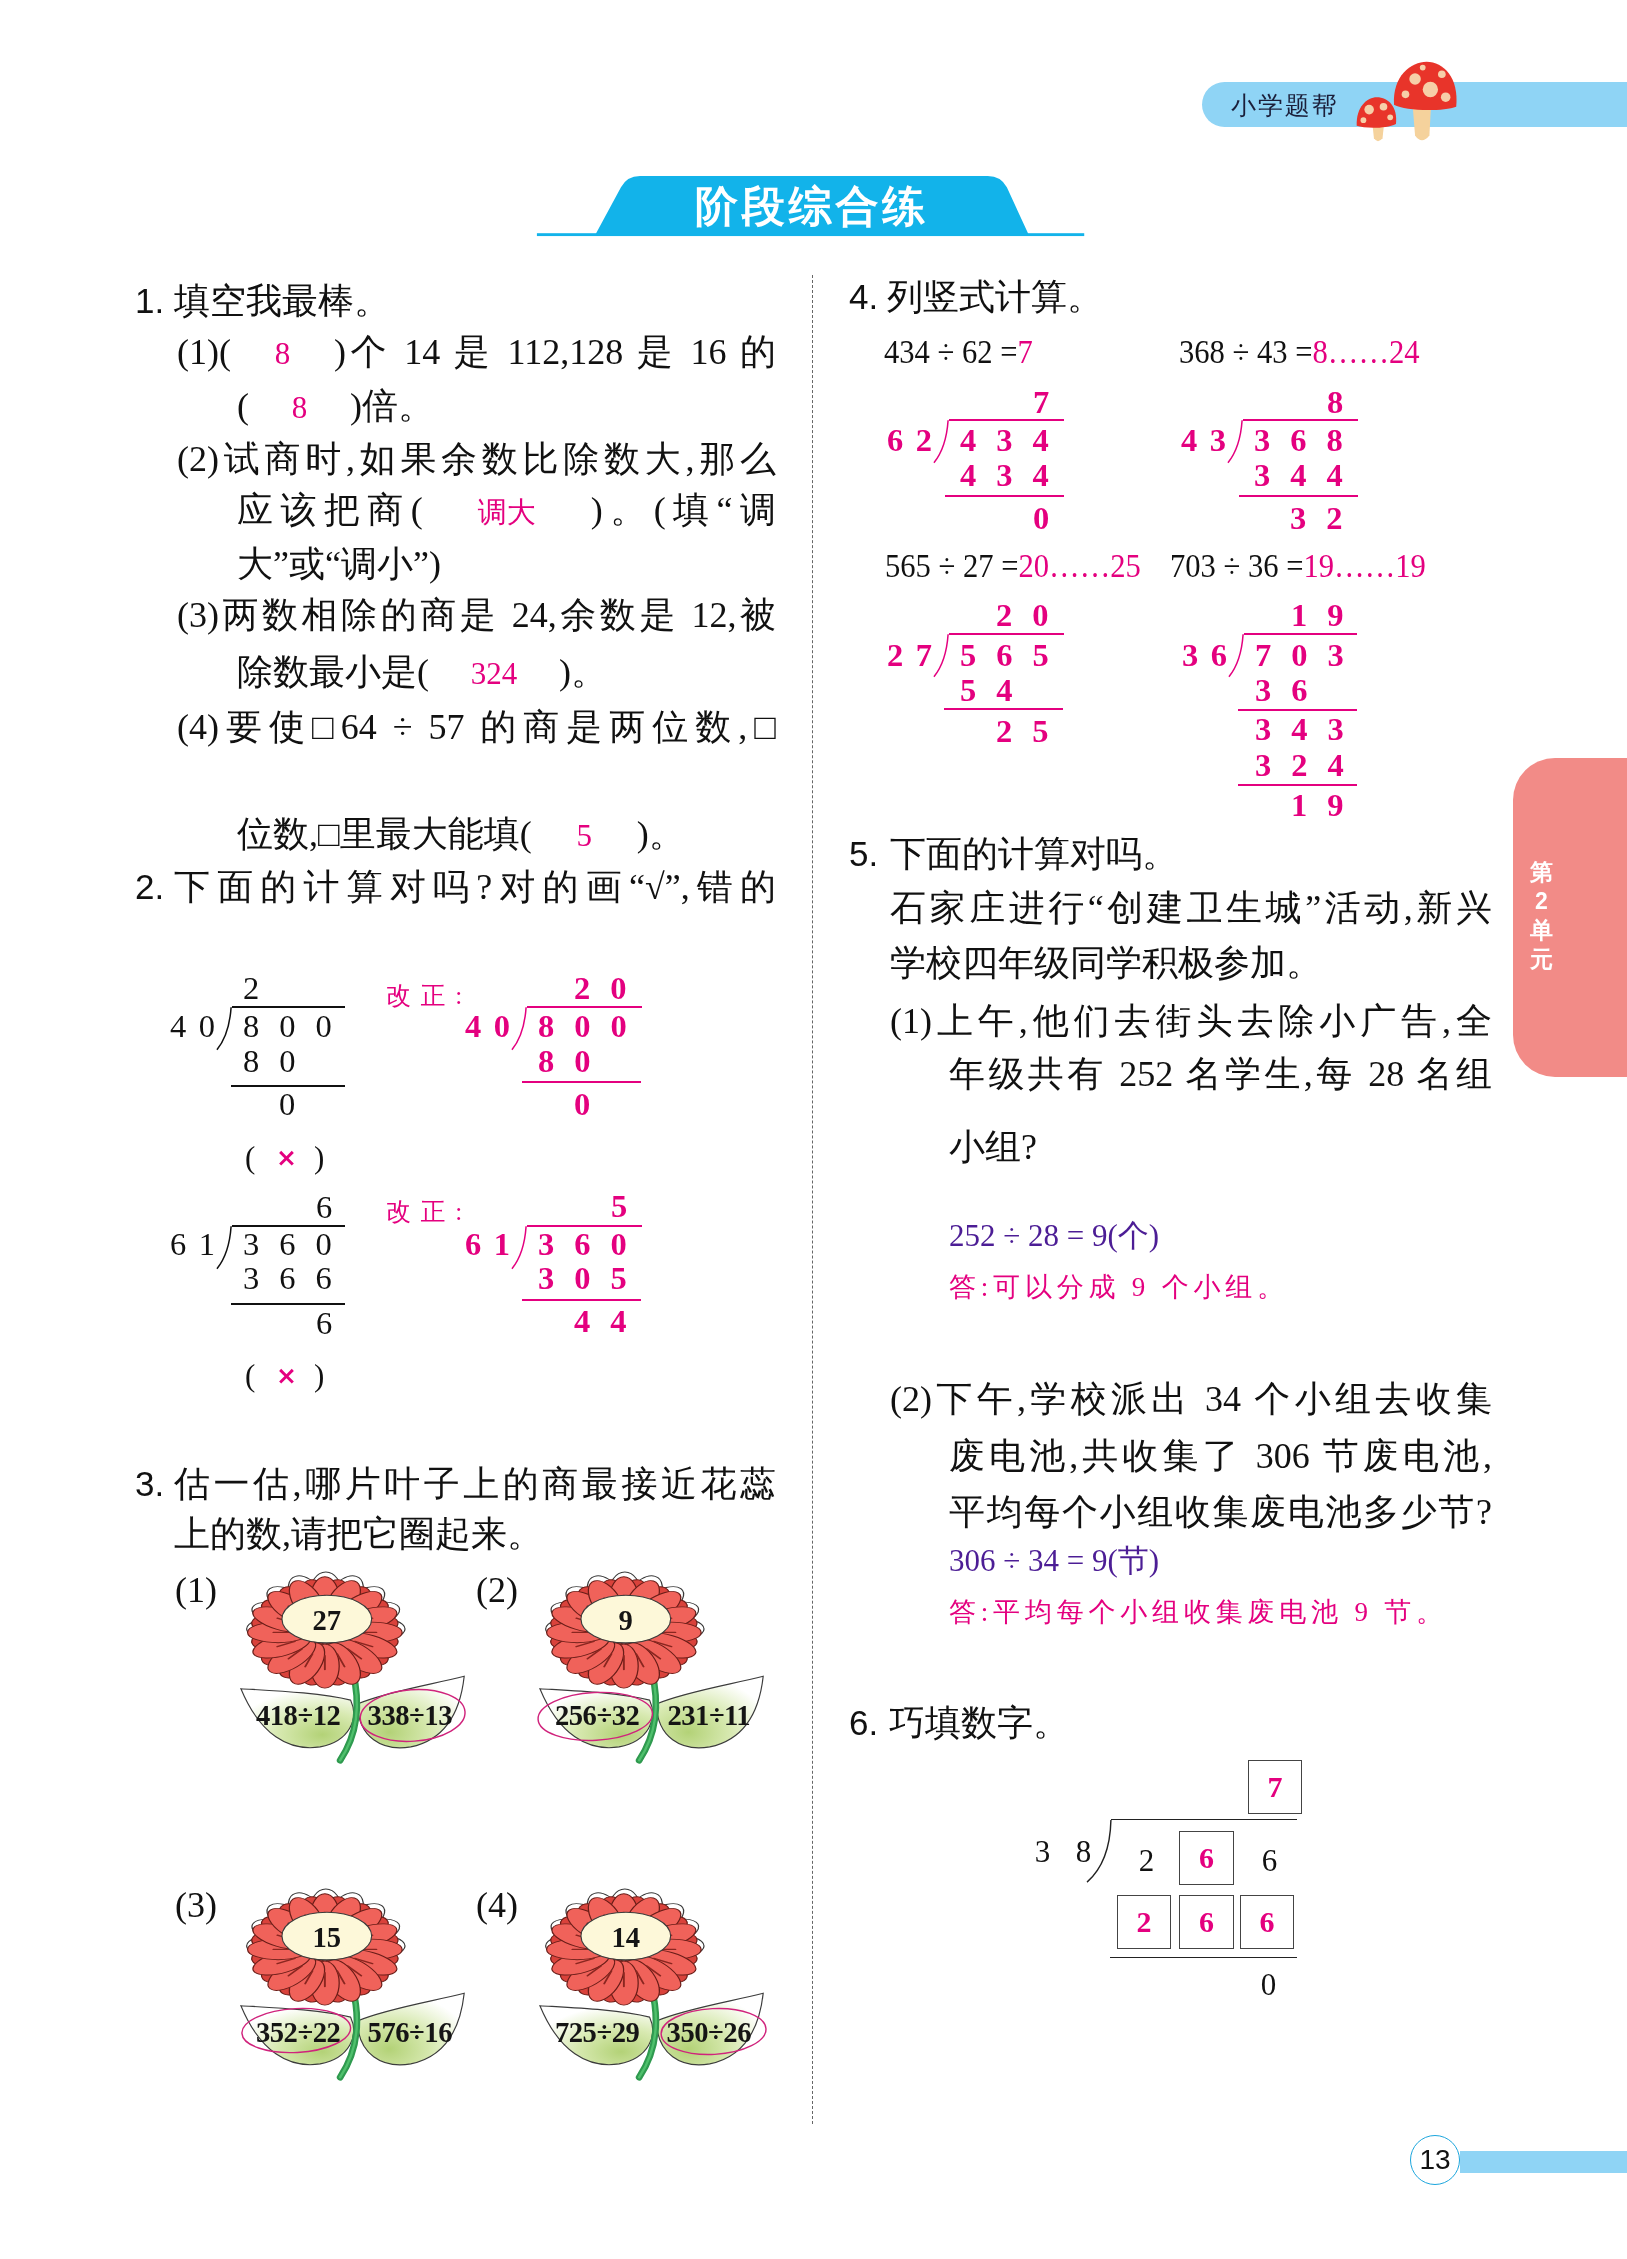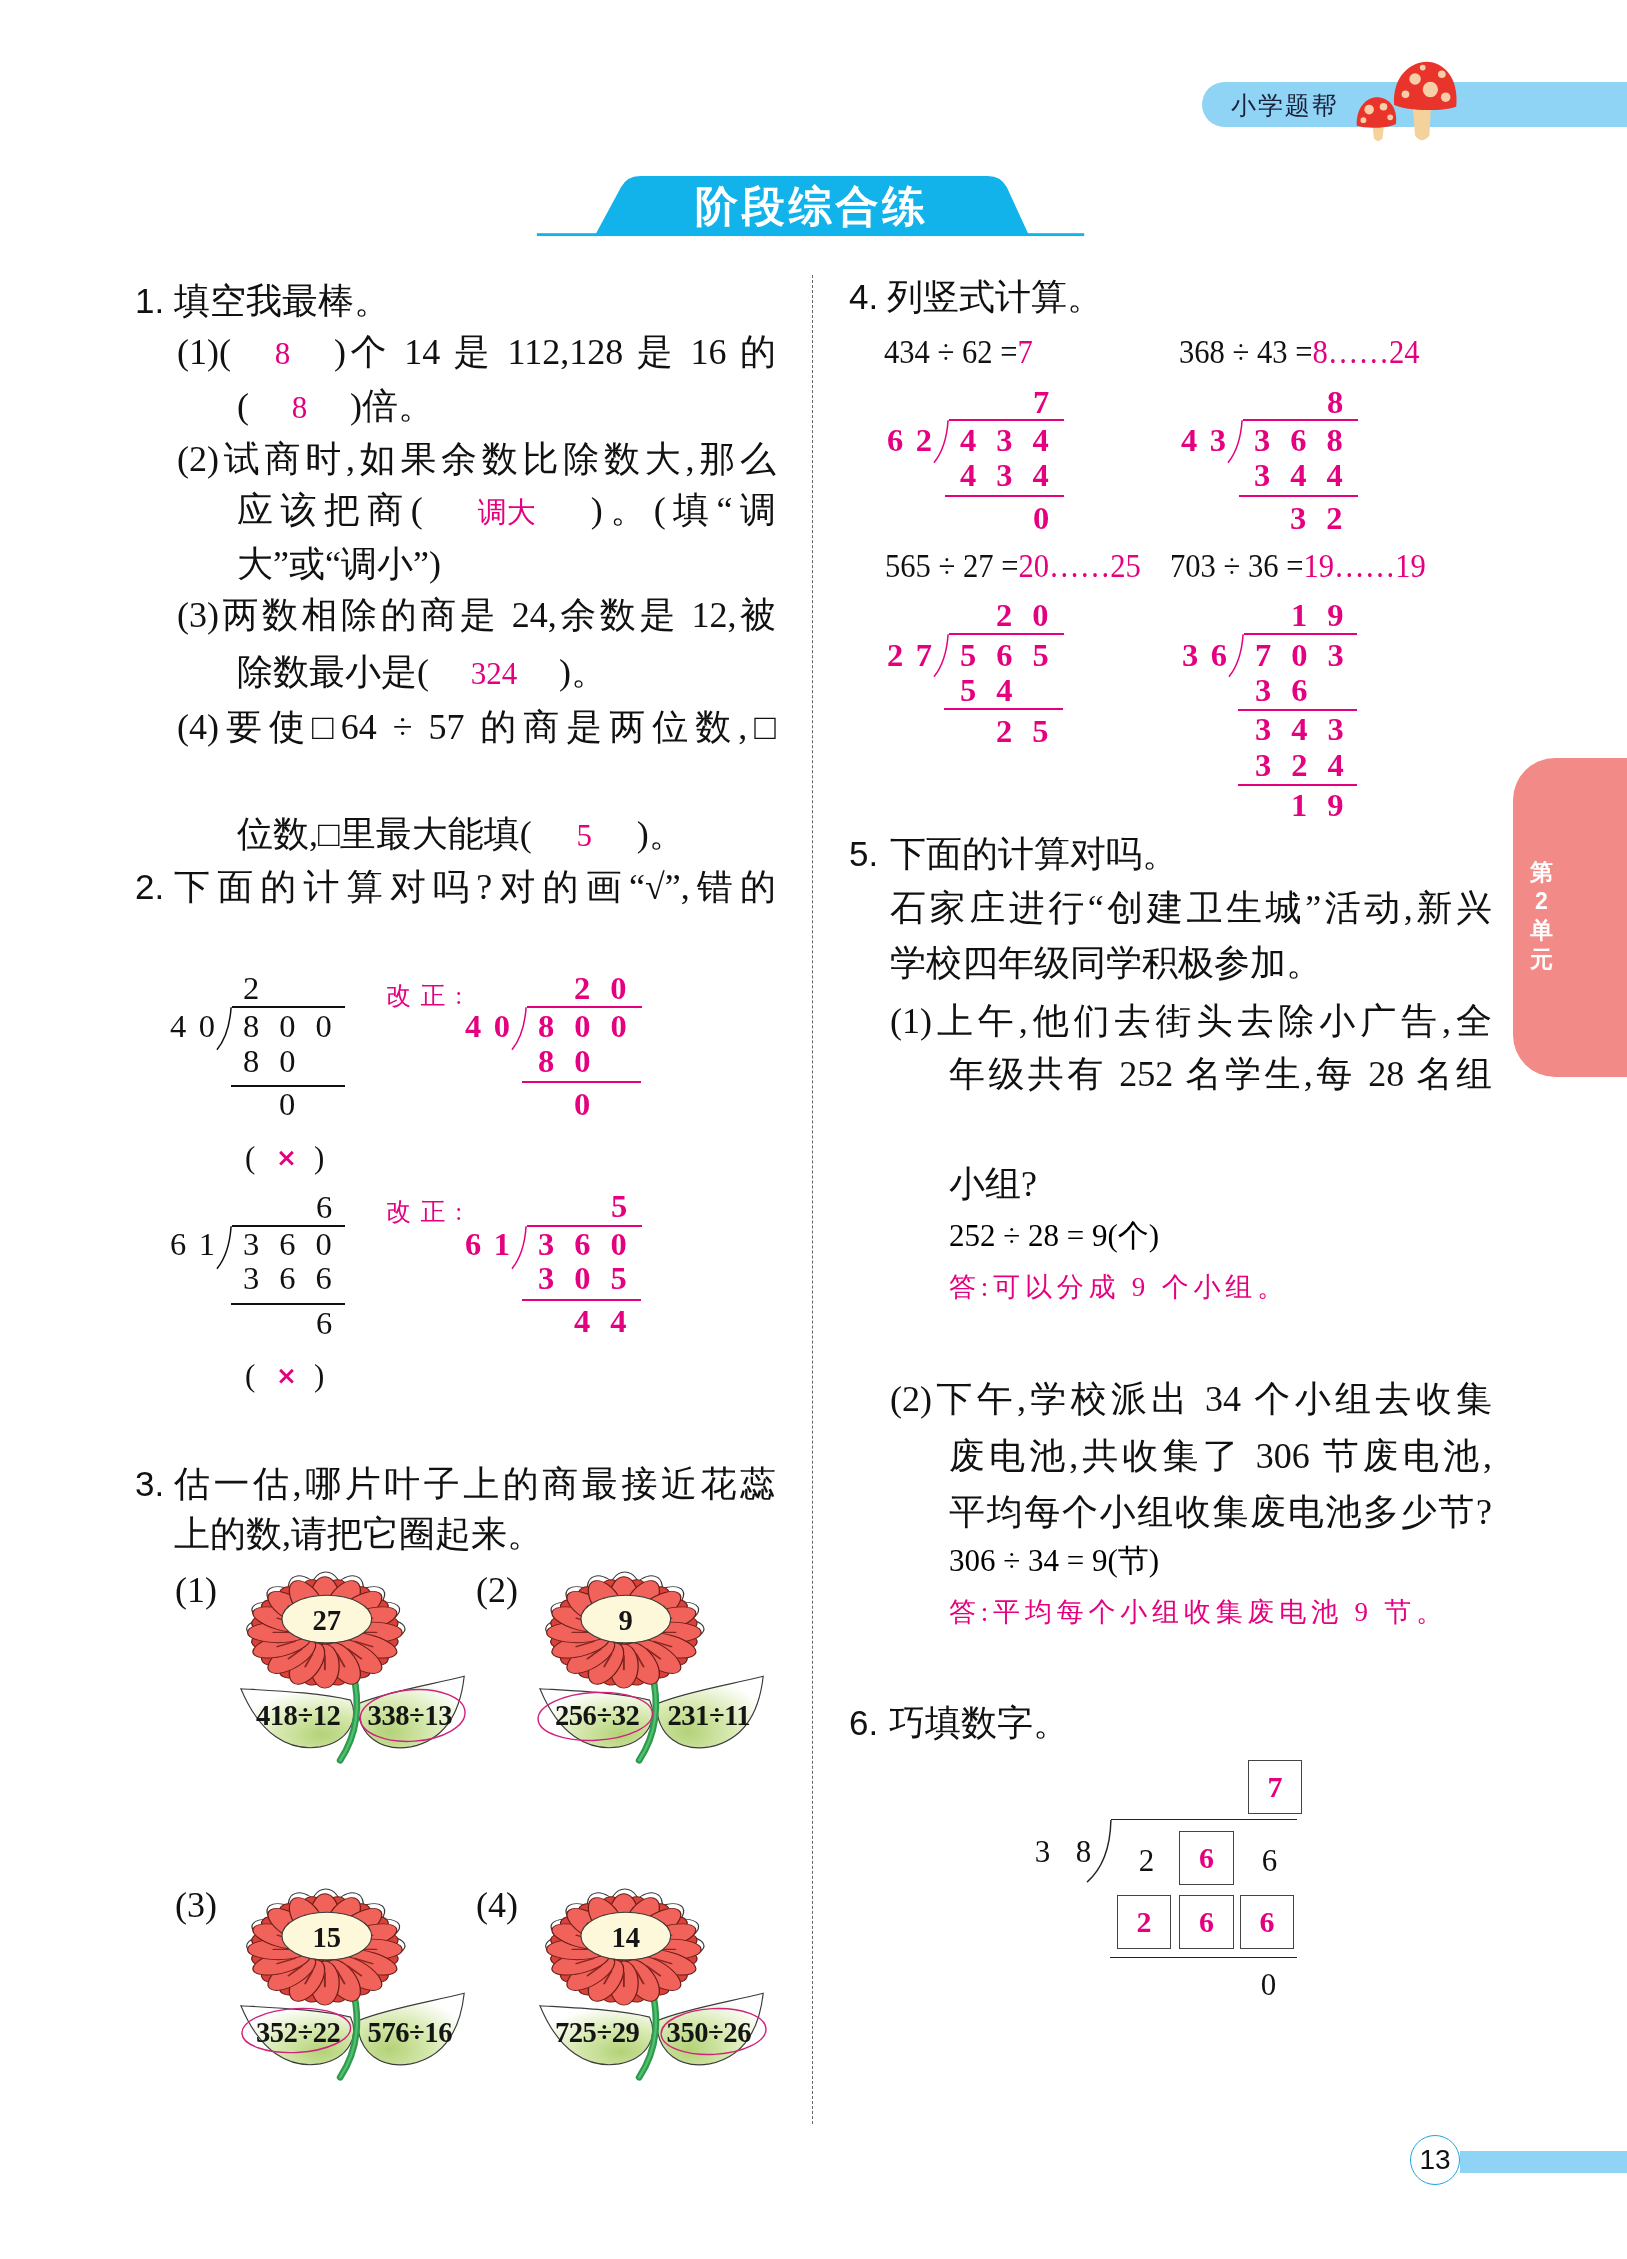--- a/index.html
+++ b/index.html
@@ -5,21 +5,21 @@
   html,body{margin:0;padding:0;background:#fff;}
   #page{position:relative;width:1628px;height:2260px;background:#fff;overflow:hidden;
         font-family:"Liberation Serif","DejaVu Serif",serif;color:#111;}
   .abs{position:absolute;}
   .ln{position:absolute;font-size:36px;line-height:54px;height:54px;white-space:nowrap;}
   .jl{text-align:justify;text-align-last:justify;}
   .qn{position:absolute;font-family:"Liberation Sans","DejaVu Sans",sans-serif;font-size:35px;line-height:54px;}
   .ans{display:inline-block;text-align:center;text-align-last:center;color:#e4007f;font-size:31px;vertical-align:baseline;}
   .pk{color:#e4007f;}
   .eq{position:absolute;font-size:34px;line-height:38px;white-space:nowrap;transform:scaleX(.9);transform-origin:left center;}
-  .sol{position:absolute;font-size:31px;line-height:38px;white-space:nowrap;color:#000000;}
+  .sol{position:absolute;font-size:31px;line-height:38px;white-space:nowrap;color:#4c1d95;}
   .ansline{position:absolute;font-size:27px;line-height:38px;white-space:nowrap;color:#e4007f;letter-spacing:4.8px;}
   
   .dw{position:absolute;width:0;height:0;}
   .dw .vin{position:absolute;left:0;top:0;height:1.9px;background:currentColor;}
   .dw .brk{position:absolute;left:-16.3px;top:0;overflow:visible;}
   .dw .brk path{fill:none;stroke:currentColor;stroke-width:1.6;}
   .dg{position:absolute;font-size:32.5px;line-height:32.5px;letter-spacing:20px;white-space:nowrap;}
   .dvs{letter-spacing:12.4px;}
   .hl{position:absolute;height:1.9px;background:currentColor;}
   .pk-w{color:#e4007f;font-weight:bold;}
@@ -368,21 +368,21 @@
     <div class="dg" style="left:47px;top:156px">19</div>
   </div>
 
   <div class="qn" style="left:849px;top:827px">5.</div>
   <div class="ln" style="left:890px;top:827px">下面的计算对吗。</div>
   <div class="ln jl" style="left:890px;top:881px;width:602px">石家庄进行“创建卫生城”活动,新兴</div>
   <div class="ln" style="left:890px;top:936px">学校四年级同学积极参加。</div>
 
   <div class="ln jl" style="left:890px;top:994px;width:602px">(1)上午,他们去街头去除小广告,全</div>
   <div class="ln jl" style="left:949px;top:1047px;width:543px">年级共有 252 名学生,每 28 名组</div>
-  <div class="ln" style="left:949px;top:1157px">小组?</div>
+  <div class="ln" style="left:949px;top:1120px">小组?</div>
   <div class="sol" style="left:949px;top:1217px">252 ÷ 28 = 9(个)</div>
   <div class="ansline" style="left:949px;top:1268px">答:可以分成 9 个小组。</div>
 
   <div class="ln jl" style="left:890px;top:1372px;width:602px">(2)下午,学校派出 34 个小组去收集</div>
   <div class="ln jl" style="left:949px;top:1429px;width:543px">废电池,共收集了 306 节废电池,</div>
   <div class="ln jl" style="left:949px;top:1485px;width:543px">平均每个小组收集废电池多少节?</div>
   <div class="sol" style="left:949px;top:1542px">306 ÷ 34 = 9(节)</div>
   <div class="ansline" style="left:949px;top:1593px">答:平均每个小组收集废电池 9 节。</div>
 
   <div class="qn" style="left:849px;top:1696px">6.</div>

